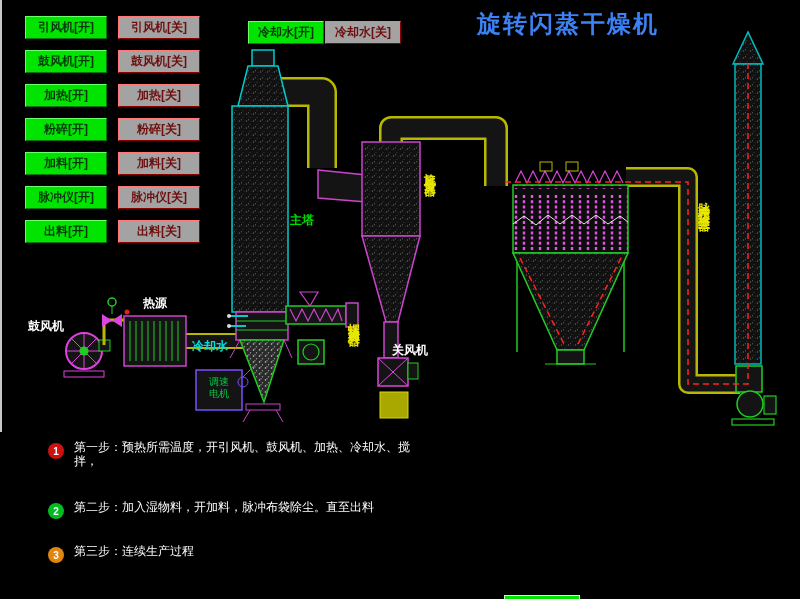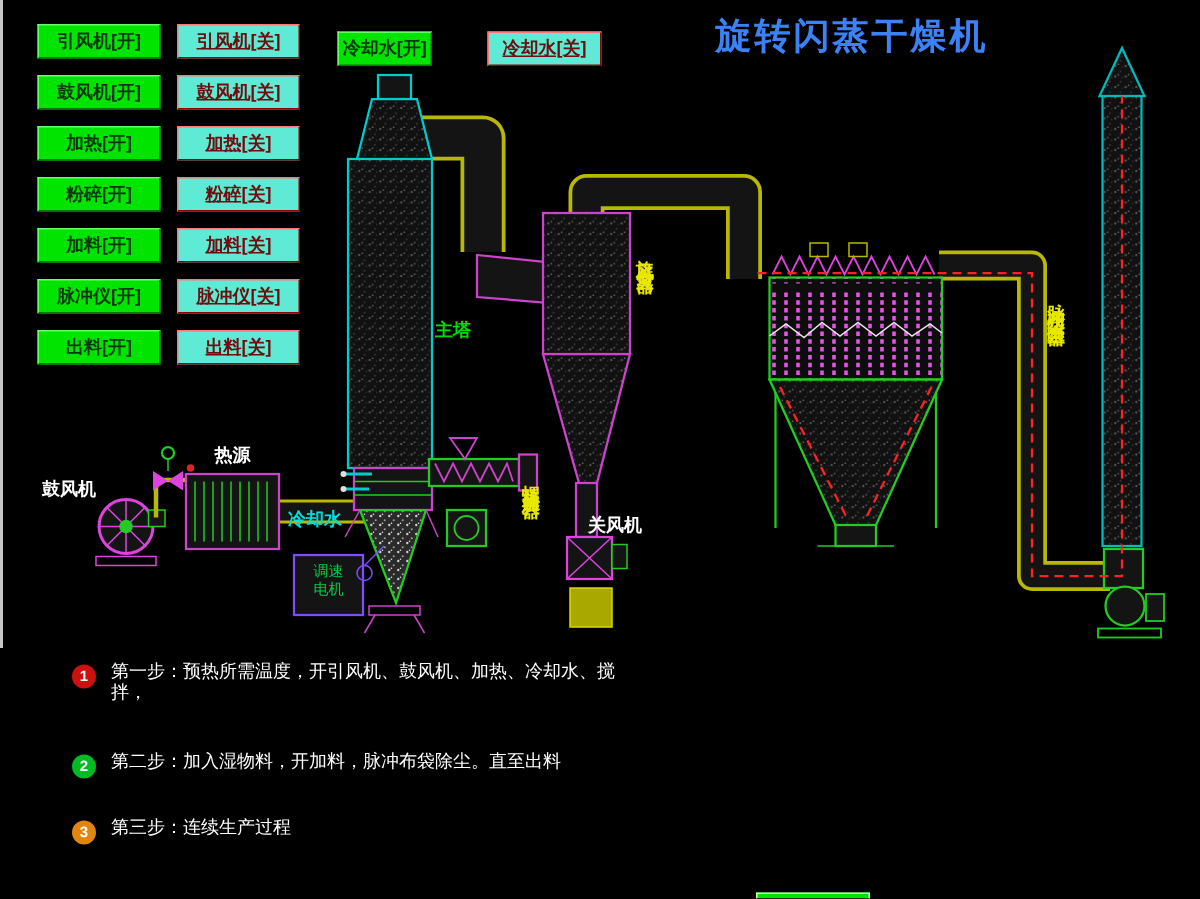--- a/index.html
+++ b/index.html
@@ -3,21 +3,21 @@
 <meta charset="utf-8">
 <style>
   * { margin:0; padding:0; box-sizing:border-box; }
   html,body { background:#000; }
   body { width:800px; height:599px; font-family:"Liberation Sans", sans-serif; }
   .screen { position:relative; width:800px; height:599px; background:#000; overflow:hidden; }
   .edge { position:absolute; left:0; top:0; width:2px; height:432px; background:#c8c8c8; }
   .title { position:absolute; left:477px; top:8px; color:#3b82f6; font-size:24px; font-weight:700; letter-spacing:2px; white-space:nowrap;font-family:Liberation Serif, serif; }
   .btn { position:absolute; width:82px; height:23px; line-height:21px; text-align:center; font-size:12px; font-weight:700; cursor:pointer; white-space:nowrap; }
   .btn.green { background:#00e400; color:#07380b; border:1px solid #66ff66; border-right-color:#007700; border-bottom-color:#007700; }
-  .btn.red { background:#5eead4; color:#6e0e0e; border:1px solid #ff7777; border-right-color:#8f0000; border-bottom-color:#8f0000;text-decoration:underline; }
+  .btn.red { background:#a3a3a3; color:#6e0e0e; border:1px solid #ff7777; border-right-color:#8f0000; border-bottom-color:#8f0000; }
   svg.diagram { position:absolute; left:0; top:0; }
   .lbl { position:absolute; font-size:12px; font-weight:700; white-space:nowrap; }
   .vert { writing-mode:vertical-lr; text-orientation:upright; line-height:1; letter-spacing:3px; white-space:normal; }
   .yellow-t { color:#e8e800; } .green-t { color:#00dd00; } .cyan-t { color:#00dddd;margin-top:33px; } .white-t { color:#ffffff; }
   .motor-lbl { position:absolute; left:197px; top:376px; width:44px; text-align:center; color:#00cc44; font-size:10px; line-height:12px; font-weight:400; }
   .step { position:absolute; left:48px; display:flex; gap:10px; align-items:flex-start; }
   .stepnum { width:16px; height:16px; border-radius:50%; color:#fff; font-size:10px; font-weight:700; display:inline-flex; align-items:center; justify-content:center; flex:none; margin-top:3px; }
   .steplines { color:#fff; font-size:12px; line-height:14px; }
   .brand { position:absolute; left:582px; top:464px; font-family:"Liberation Serif", serif; font-weight:700; font-size:31px; color:#fff; letter-spacing:4px; white-space:nowrap; }
   .exit { position:absolute; left:504px; top:563px; width:76px; height:25px; background:#00e400; color:#a21caf; font-weight:700; font-size:13px; text-align:center; line-height:23px; border:1px solid #bfffbf; letter-spacing:3px; cursor:pointer;margin-top:32px; }
@@ -38,21 +38,21 @@
   <div class="btn green" style="left:25px;top:220px">出料[开]</div>
 
   <div class="btn red" style="left:118px;top:16px">引风机[关]</div>
   <div class="btn red" style="left:118px;top:50px">鼓风机[关]</div>
   <div class="btn red" style="left:118px;top:84px">加热[关]</div>
   <div class="btn red" style="left:118px;top:118px">粉碎[关]</div>
   <div class="btn red" style="left:118px;top:152px">加料[关]</div>
   <div class="btn red" style="left:118px;top:186px">脉冲仪[关]</div>
   <div class="btn red" style="left:118px;top:220px">出料[关]</div>
 
-  <div class="btn green" style="left:225px;top:21px;width:63px">冷却水[开]</div>
+  <div class="btn green" style="left:248px;top:21px;width:76px">冷却水[开]</div>
   <div class="btn red" style="left:325px;top:21px;width:76px">冷却水[关]</div>
 
   <svg class="diagram" width="800" height="599" viewBox="0 0 800 599">
     <defs>
       <pattern id="speck" width="7" height="7" patternUnits="userSpaceOnUse">
         <rect width="7" height="7" fill="#111111"></rect>
         <circle cx="1.5" cy="2" r="0.7" fill="#606060"></circle>
         <circle cx="5" cy="5.5" r="0.6" fill="#3c3c3c"></circle>
         <circle cx="3.5" cy="0.8" r="0.5" fill="#808080"></circle>
         <circle cx="6.2" cy="2.6" r="0.45" fill="#4a4a4a"></circle>

